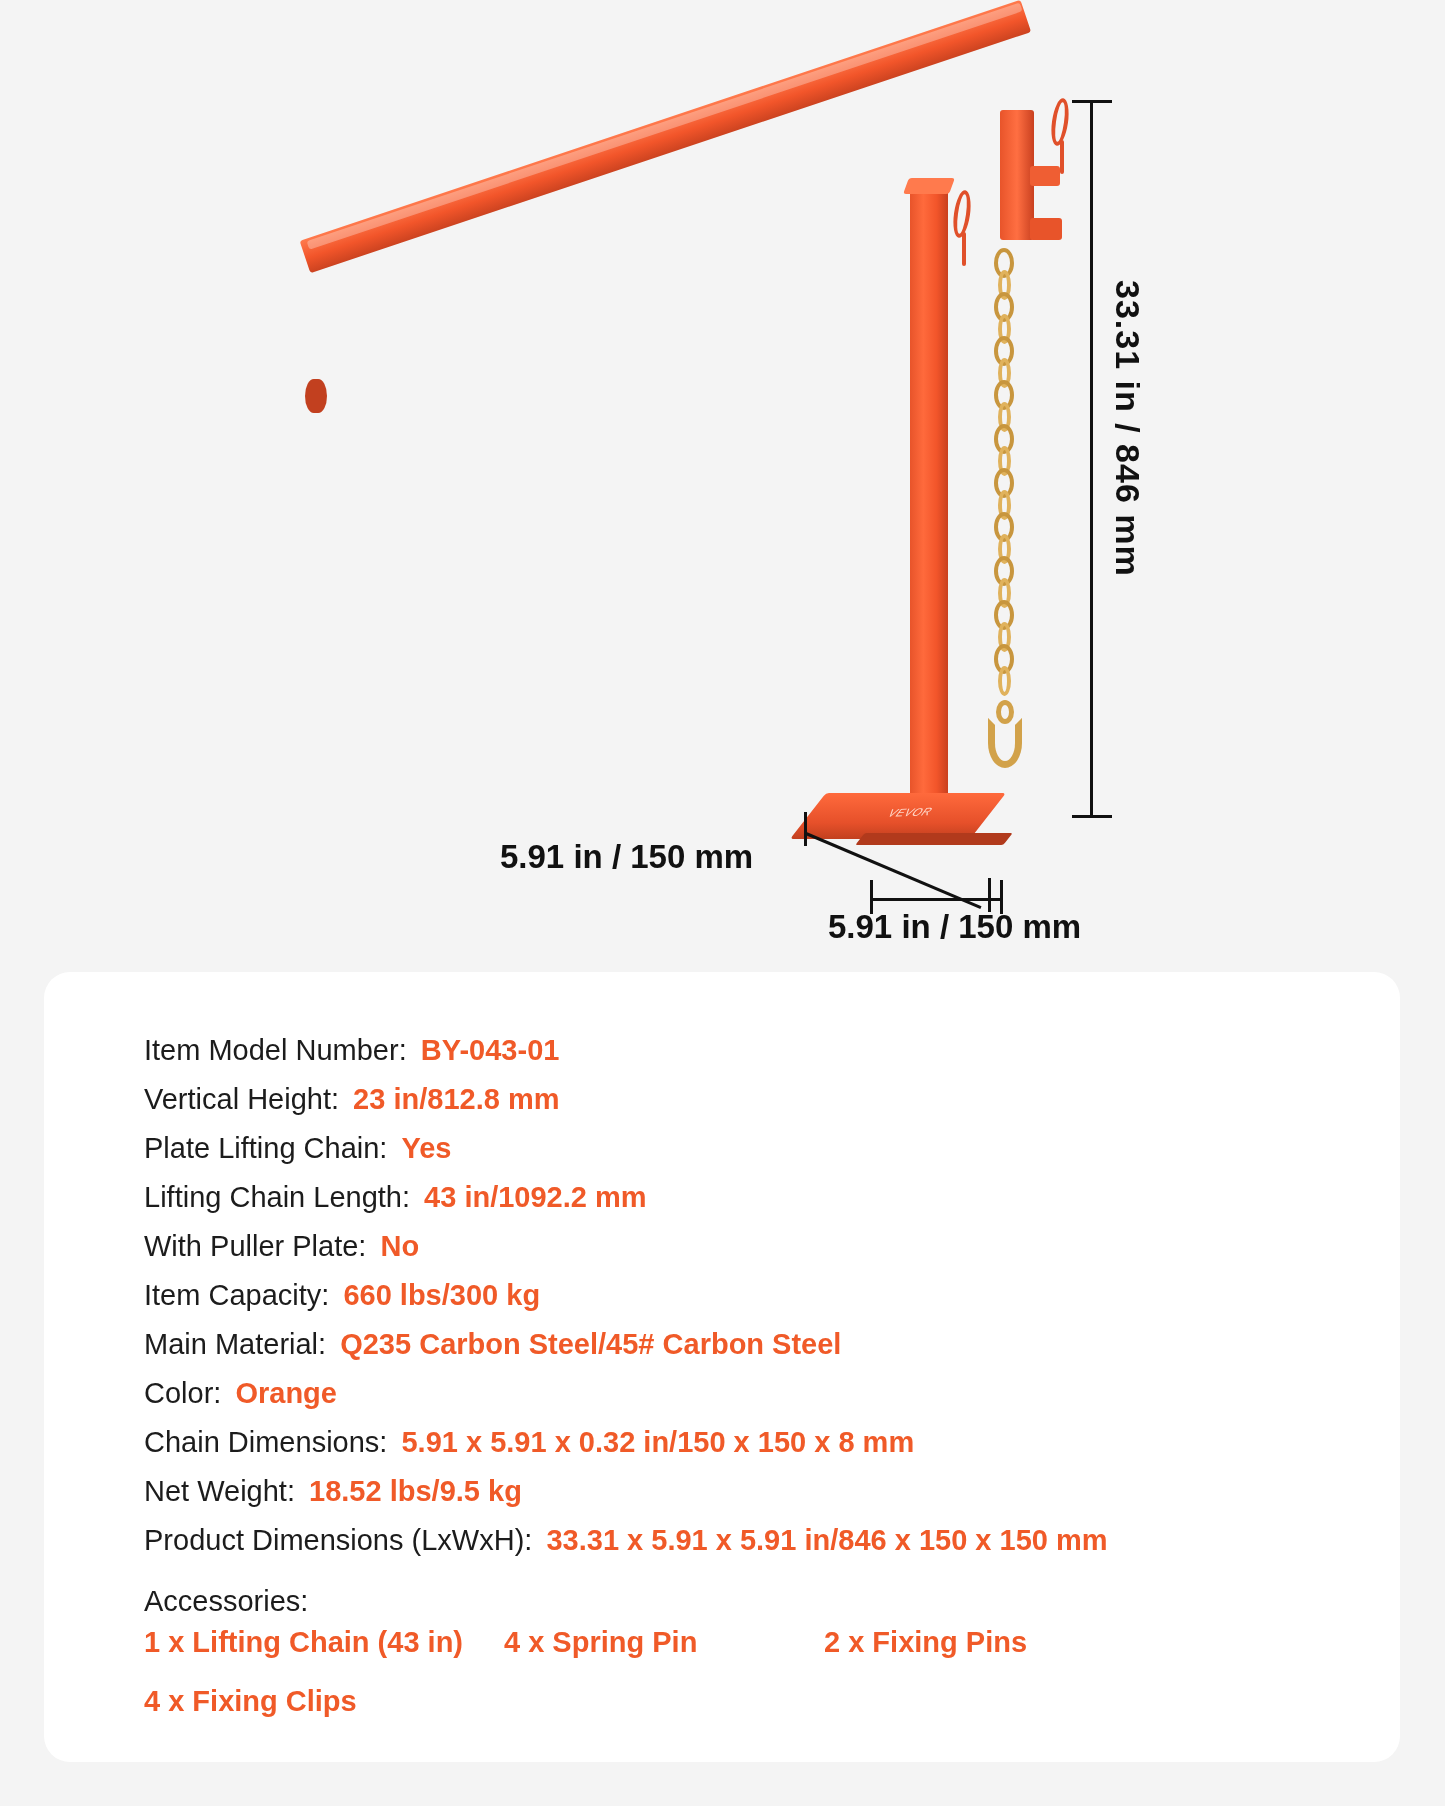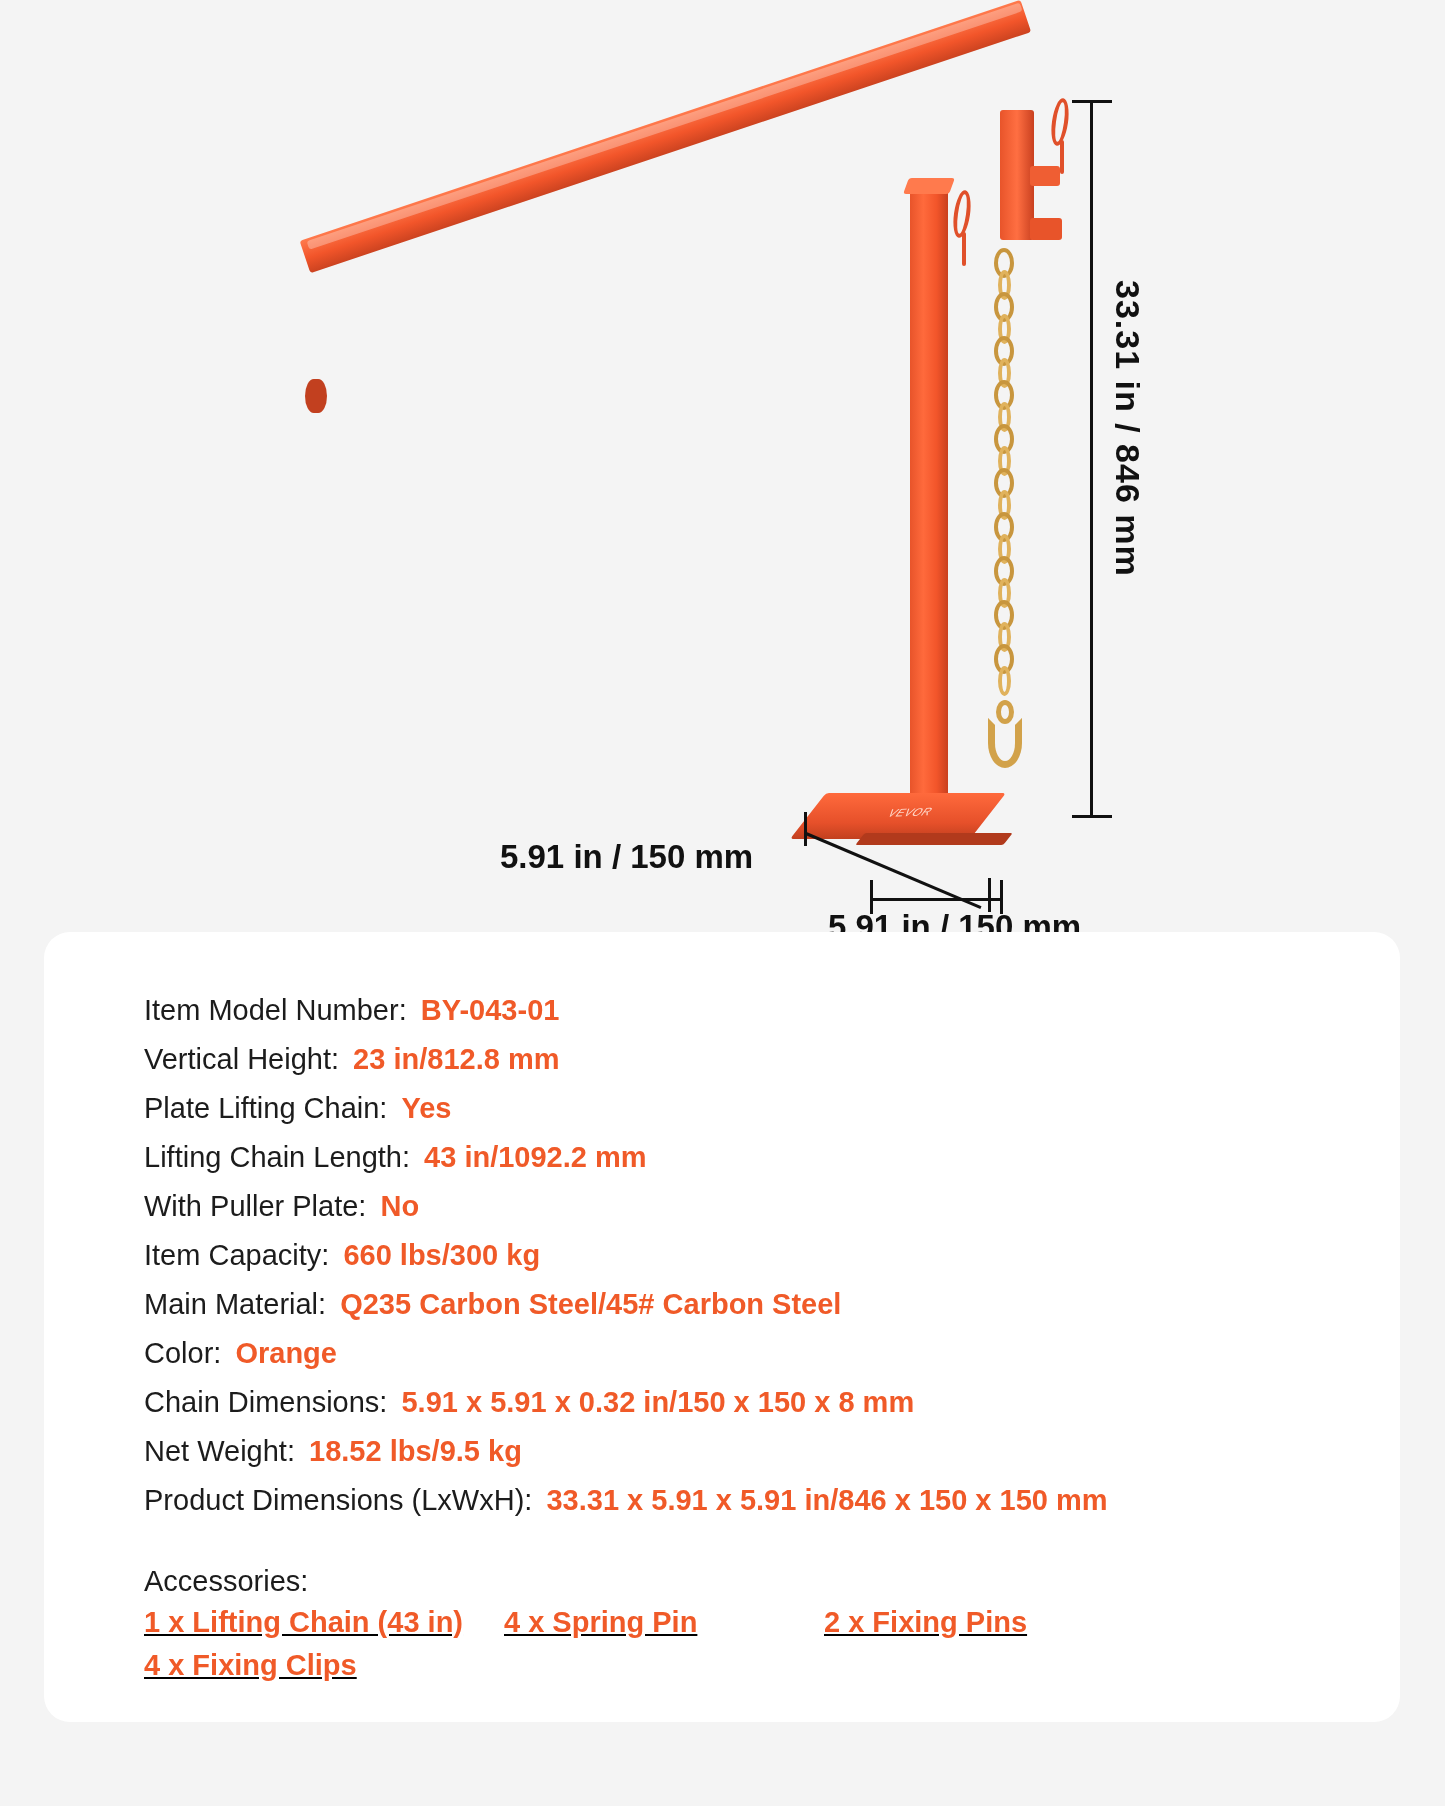--- a/index.html
+++ b/index.html
@@ -294,21 +294,21 @@
     font-size: 33px;
     font-weight: bold;
     color: #111;
     white-space: nowrap;
   }
 
   
   .spec-card {
     position: absolute;
     left: 44px;
-    top: 932px;
+    top: 972px;
     width: 1356px;
     height: 790px;
     background: #ffffff;
     border-radius: 26px;
     padding: 54px 0 0 0;
   }
   .spec-list {
     padding-left: 100px;
   }
   .spec-row {
@@ -320,30 +320,29 @@
   .spec-label { color: #1c1c1c; }
   .spec-value {
     color: #f05a28;
     font-weight: bold;
     margin-left: 6px;
   }
 
   .acc-title {
     font-size: 29px;
     color: #1c1c1c;
-    margin-top: 40px;
+    margin-top: 20px;
     padding-left: 100px;
   }
   .acc-grid {
     padding-left: 100px;
     margin-top: 8px;
     display: grid;
     grid-template-columns: 360px 320px auto;
-    row-gap: 10px;
-    text-decoration: underline;
+    row-gap: 26px;
   }
   .acc-item {
     font-size: 29px;
     font-weight: bold;
     color: #f05a28;
     white-space: nowrap;
   }
 </style>
 </head>
 <body>

